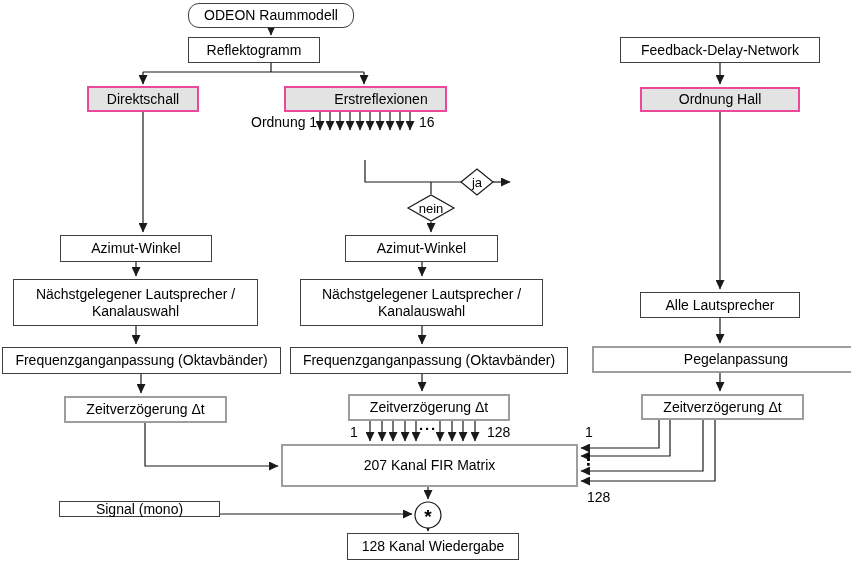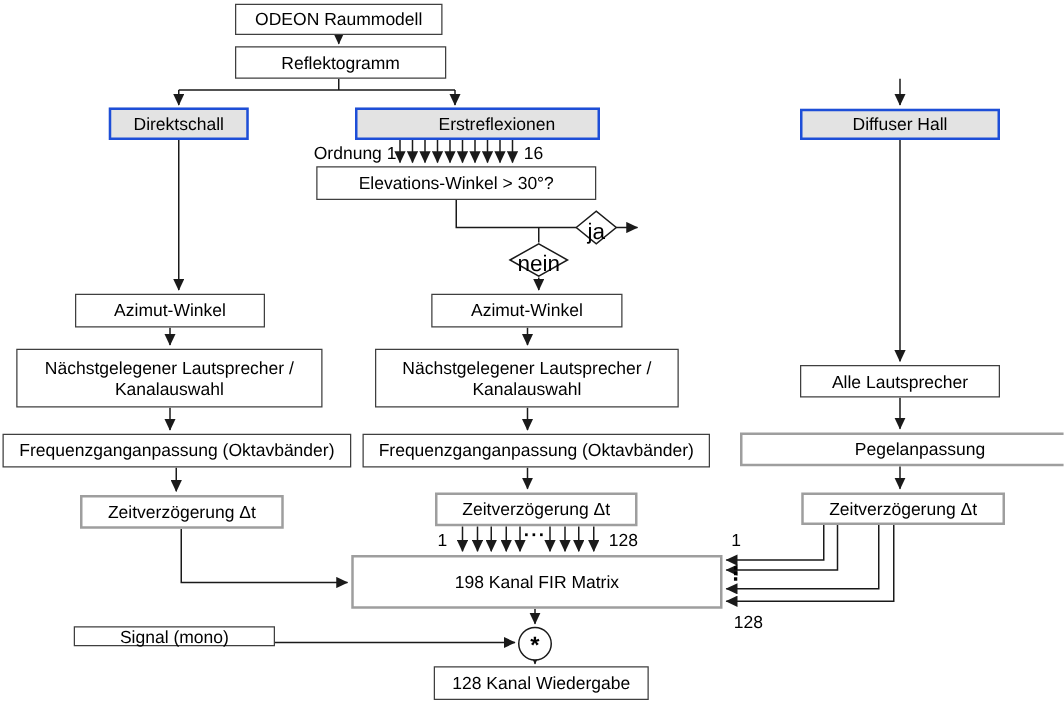--- a/index.html
+++ b/index.html
@@ -8,29 +8,29 @@
     font-family:"Liberation Sans","DejaVu Sans",sans-serif;color:#000;
     overflow:hidden;
   }
   #wires{position:absolute;left:0;top:0;width:851px;height:563px;}
   .node{
     position:absolute;box-sizing:border-box;
     display:flex;align-items:center;justify-content:center;text-align:center;
     background:#ffffff;border:1px solid #3f3f3f;
     font-size:14px;line-height:1.15;padding:1px 3px;
   }
-  .gray{background:#e3e3e3;border:2px solid #1d4ed8;}
+  .gray{background:#e3e3e3;border:2px solid #ec4899;}
   .soft{border:2px solid #9e9e9e;}
   .lbl{
     position:absolute;font-size:14px;line-height:1;white-space:nowrap;
   }
   .dots-h{font-weight:bold;font-size:15px;letter-spacing:1px;}
   .dots-v{font-weight:bold;font-size:15px;}
   .dec{
-    position:absolute;font-size:18px;line-height:1;text-align:center;
+    position:absolute;font-size:13px;line-height:1;text-align:center;
   }
   .op{
     position:absolute;font-size:19px;font-weight:bold;text-align:center;
   }
 </style>
 </head>
 <body>
 
 <div id="canvas">
 
@@ -93,38 +93,38 @@
 
       <path d="M428,487 L428,499" marker-end="url(#arr)"></path>
       <path d="M220,514 L412,514" marker-end="url(#arr)"></path>
       <path d="M428,528 L428,531" marker-end="url(#arr)"></path>
     </g>
     <polygon points="461,182 477,169 493,182 477,195" fill="#ffffff" stroke="#1a1a1a" stroke-width="1.2"></polygon>
     <polygon points="408,208 431,195 454,208 431,221" fill="#ffffff" stroke="#1a1a1a" stroke-width="1.2"></polygon>
     <circle cx="428" cy="515" r="13" fill="#ffffff" stroke="#1a1a1a" stroke-width="1.2"></circle>
   </svg>
 
-  <div class="node" style="left:188px;top:3px;width:166px;height:25px;">ODEON Raummodell</div>
-  <div class="node" style="left:188px;top:37px;width:169px;height:26px;">Reflektogramm</div>
+  <div class="node" style="left:188px;top:3px;width:166px;height:25px;border-radius:11px;">ODEON Raummodell</div>
+  <div class="node" style="left:188px;top:37px;width:132px;height:26px;">Reflektogramm</div>
   <div class="node gray" style="left:87px;top:86px;width:112px;height:26px;">Direktschall</div>
-  <div class="node gray" style="left:284px;top:86px;width:196px;height:26px;padding-left:34px;">Erstreflexionen</div>
-  <div class="node" style="left:253px;top:133px;width:224px;height:27px;">Elevations-Winkel &gt; 30°?</div>
+  <div class="node gray" style="left:284px;top:86px;width:163px;height:26px;padding-left:34px;">Erstreflexionen</div>
   <div class="node" style="left:60px;top:235px;width:152px;height:27px;">Azimut-Winkel</div>
   <div class="node" style="left:345px;top:235px;width:153px;height:27px;">Azimut-Winkel</div>
   <div class="node" style="left:13px;top:279px;width:245px;height:47px;">Nächstgelegener Lautsprecher / Kanalauswahl</div>
   <div class="node" style="left:300px;top:279px;width:243px;height:47px;">Nächstgelegener Lautsprecher / Kanalauswahl</div>
   <div class="node" style="left:2px;top:347px;width:279px;height:27px;">Frequenzganganpassung (Oktavbänder)</div>
   <div class="node" style="left:290px;top:347px;width:278px;height:27px;">Frequenzganganpassung (Oktavbänder)</div>
   <div class="node soft" style="left:64px;top:396px;width:163px;height:27px;">Zeitverzögerung Δt</div>
   <div class="node soft" style="left:348px;top:394px;width:162px;height:27px;">Zeitverzögerung Δt</div>
-  <div class="node gray" style="left:640px;top:87px;width:160px;height:25px;">Diffuser Hall</div>
+  <div class="node" style="left:620px;top:37px;width:200px;height:26px;">Feedback-Delay-Network</div>
+  <div class="node gray" style="left:640px;top:87px;width:160px;height:25px;">Ordnung Hall</div>
   <div class="node" style="left:640px;top:292px;width:160px;height:26px;">Alle Lautsprecher</div>
   <div class="node soft" style="left:592px;top:346px;width:288px;height:27px;text-align:center;">Pegelanpassung</div>
   <div class="node soft" style="left:641px;top:394px;width:163px;height:26px;">Zeitverzögerung Δt</div>
-  <div class="node soft" style="left:281px;top:444px;width:297px;height:43px;">198 Kanal FIR Matrix</div>
+  <div class="node soft" style="left:281px;top:444px;width:297px;height:43px;">207 Kanal FIR Matrix</div>
   <div class="node" style="left:59px;top:501px;width:161px;height:16px;">Signal (mono)</div>
   <div class="node" style="left:347px;top:533px;width:172px;height:27px;">128 Kanal Wiedergabe</div>
 
   <div class="dec" style="left:462px;top:176px;width:30px;">ja</div>
   <div class="dec" style="left:409px;top:202px;width:44px;">nein</div>
 
   <div class="op" style="left:411px;top:500px;width:34px;height:34px;line-height:34px;">*</div>
 
   <div class="lbl" style="left:251px;top:115px;">Ordnung 1</div>
   <div class="lbl" style="left:419px;top:115px;">16</div>

